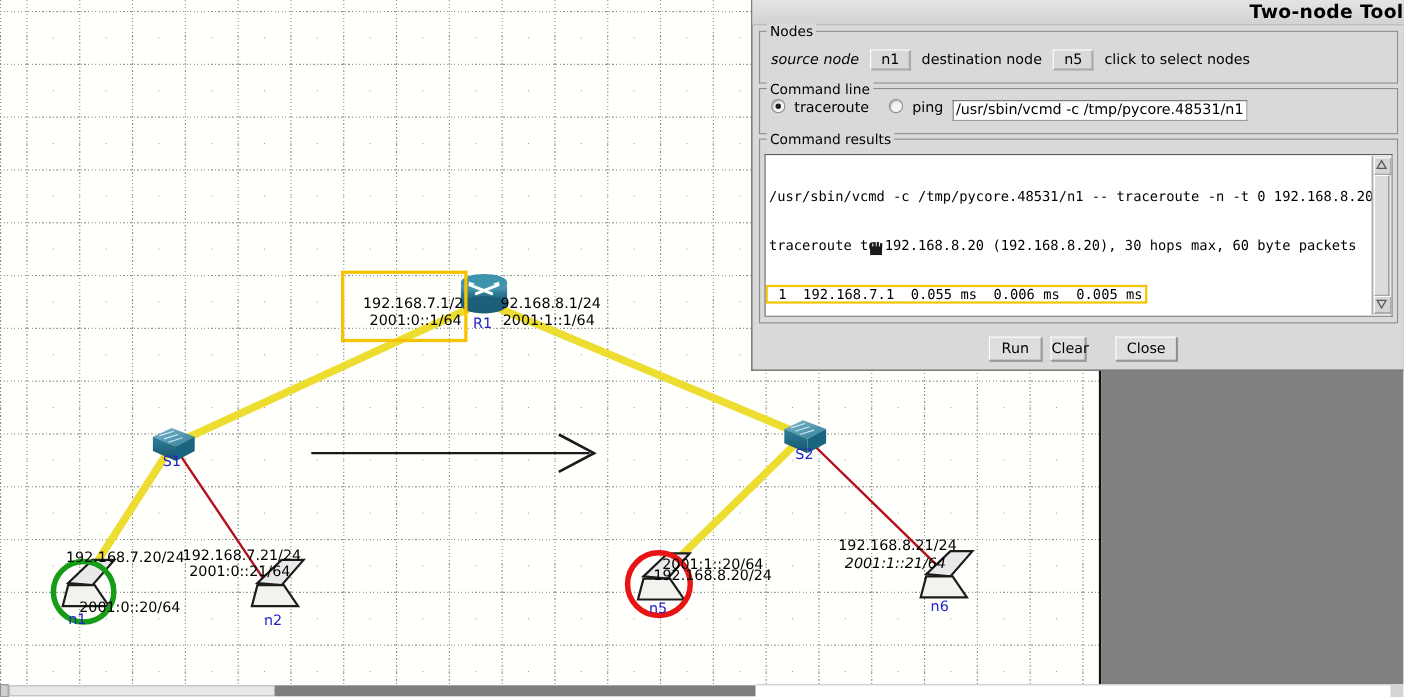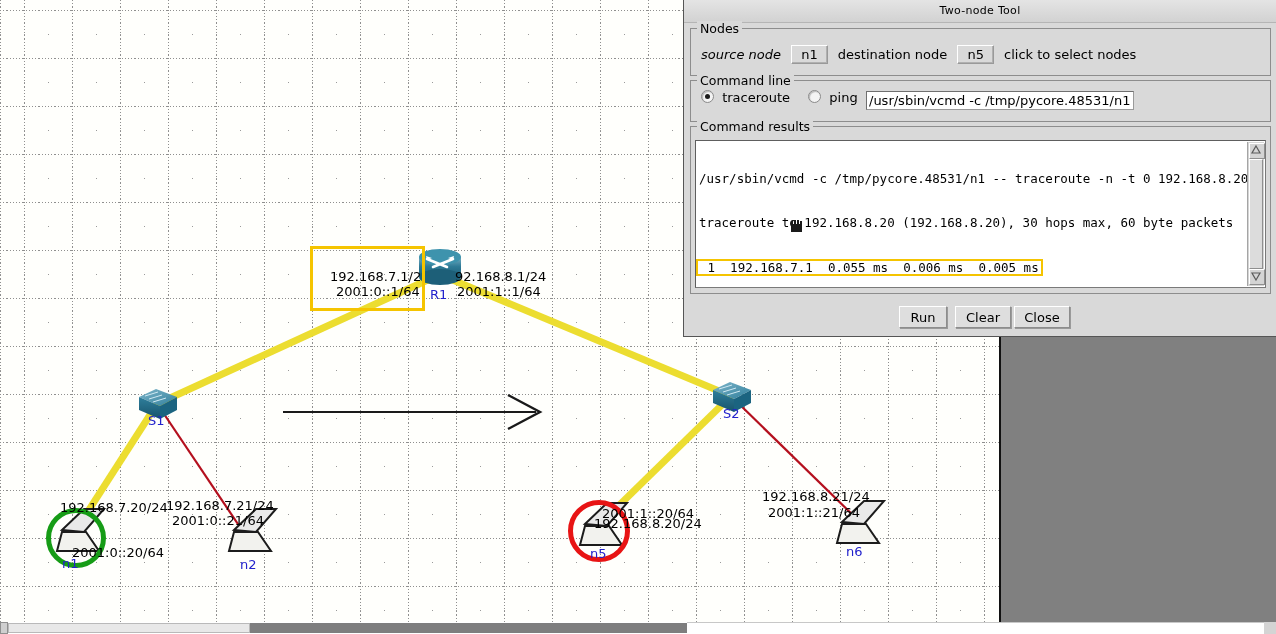--- a/index.html
+++ b/index.html
@@ -63,22 +63,22 @@
   
   #dialog {
     position:absolute; left:683px; top:0; width:593px; height:337px;
     background:#d9d9d9;
     border-left:1px solid #555;
     border-bottom:1px solid #555;
     box-sizing:border-box;
     font-size:13px;
   }
   #dialog-titlebar {
-    height:22px; line-height:22px; text-align:center;
-    font-size:11px; color:#000; font-weight:normal;
+    height:22px; line-height:22px; text-align:right;
+    font-size:17px; color:#000; font-weight:bold;
     letter-spacing:0.3px;
     background:linear-gradient(to bottom,#e4e4e4,#d2d2d2);
     border-bottom:1px solid #b5b5b5;
   }
   .groupbox {
     position:absolute;
     border:1px solid #8d8d8d;
     border-radius:0;
     box-sizing:border-box;
     background:transparent;
@@ -334,21 +334,21 @@
 
     <div class="node-label-ip" style="left:166px;top:498px;">192.168.7.21/24</div>
     <div class="node-label-ip" style="left:172px;top:513px;">2001:0::21/64</div>
     <div class="node-name" style="left:240px;top:557px;">n2</div>
 
     <div class="node-label-ip" style="left:594px;top:516px;">192.168.8.20/24</div>
     <div class="node-label-ip" style="left:602px;top:506px;">2001:1::20/64</div>
     <div class="node-name" style="left:590px;top:546px;">n5</div>
 
     <div class="node-label-ip" style="left:762px;top:489px;">192.168.8.21/24</div>
-    <div class="node-label-ip" style="left:768px;top:505px;">2001:1::21/64</div>
+    <div class="node-label-ip" style="left:768px;top:505px;font-style:italic;">2001:1::21/64</div>
     <div class="node-name" style="left:846px;top:544px;">n6</div>
   </div>
 
   <div id="canvas-right-border"></div>
   <div id="outer-gray"></div>
 
   <div id="dialog">
 
     <div id="dialog-titlebar">Two-node Tool</div>
 
@@ -411,21 +411,21 @@
           <div class="sb-arrow" style="bottom:1px;">
             <svg width="12" height="12" viewBox="0 0 12 12">
                 <polygon points="6,10 10,3 2,3" fill="none" stroke="#5a5a5a" stroke-width="1.2"></polygon>
               </svg>
           </div>
         </div>
       </div>
     </div>
 
     <div class="dlg-button" style="left:215px; width:48px;">Run</div>
-    <div class="dlg-button" style="left:271px; width:56px;">Clear</div>
+    <div class="dlg-button" style="left:271px; width:32px;">Clear</div>
     <div class="dlg-button" style="left:330px; width:56px;">Close</div>
   </div>
 
   <div id="hscroll">
     <div id="hscroll-track-left"></div>
     <div id="hscroll-thumb-a"></div>
     <div id="hscroll-thumb-b"></div>
     <div id="hscroll-rest"></div>
     <div id="hscroll-corner"></div>
   </div>

